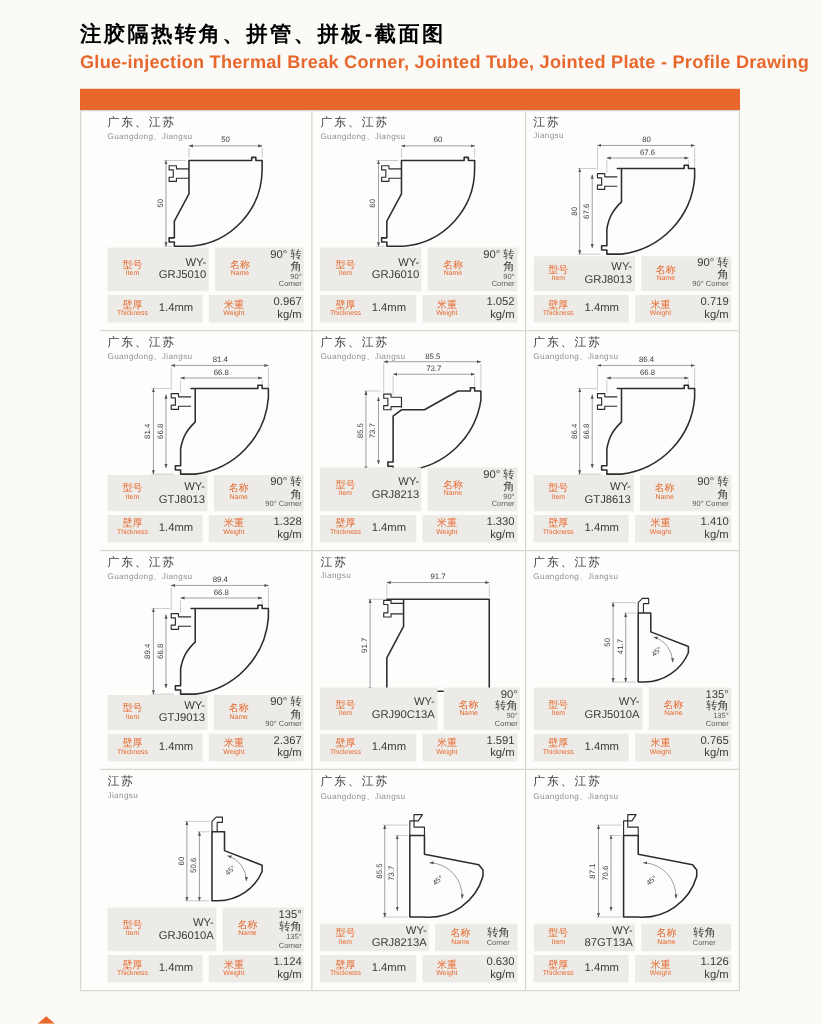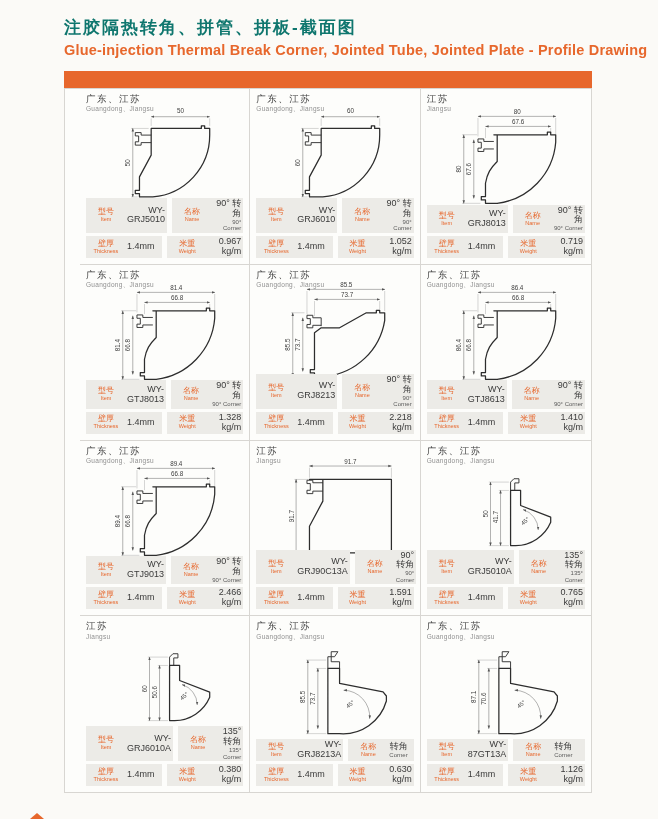--- a/index.html
+++ b/index.html
@@ -1,19 +1,19 @@
 <!DOCTYPE html>
 <html style="--accent: #e7672c; --bar: #ecebe7;"><head>
 <meta charset="utf-8">
 <style>
   :root{ --accent:#e7672c; --bar:#ecebe7; }
   *{margin:0;padding:0;box-sizing:border-box;}
   body{font-family:"Liberation Sans",sans-serif;background:#fff;}
   .page{position:relative;width:658px;height:819px;background:#fbfaf7;overflow:hidden;}
-  .title-cn{position:absolute;left:64px;top:16px;font-size:17px;font-weight:bold;color:#0f766e;letter-spacing:2px;}
+  .title-cn{position:absolute;left:64px;top:16px;font-size:17px;font-weight:bold;color:#000000;letter-spacing:2px;}
   .title-en{position:absolute;left:64px;top:42px;font-size:14.5px;color:var(--accent);font-weight:bold;letter-spacing:0.2px;}
   .banner{position:absolute;left:64px;top:71px;width:528px;height:17px;background:var(--accent);}
   .grid{position:absolute;left:64px;top:88px;width:528px;height:705px;display:grid;
         grid-template-columns:repeat(3,1fr);grid-template-rows:repeat(4,1fr);
         border:1px solid #d8d6d2;background:#fdfdfb;padding-left:15px;}
   .cell{border-right:1px solid #d8d6d2;border-bottom:1px solid #d8d6d2;display:flex;flex-direction:column;padding:5px 6px 6px 6px;overflow:hidden;}
   .cell:nth-child(3n){border-right:none;}
   .cell:nth-child(n+10){border-bottom:none;}
   .region-cn{font-size:9.5px;color:#3f3f3f;letter-spacing:1.5px;line-height:1.1;}
   .region-en{font-size:6.5px;color:#909090;letter-spacing:0.3px;margin-top:1px;}
@@ -326,21 +326,21 @@
                 <span class="cn">壁厚</span>
                 <span class="en">Thickness</span>
               </span>
               <span class="spec-val">1.4mm</span>
             </div>
           <div class="spec-half">
               <span class="spec-label">
                 <span class="cn">米重</span>
                 <span class="en">Weight</span>
               </span>
-              <span class="spec-val">2.218 kg/m</span>
+              <span class="spec-val">1.330 kg/m</span>
             </div>
         </div>
       </div>
     </div>
 
     <div class="cell">
       <div class="region-cn">广东、江苏</div>
       <div class="region-en">Guangdong、Jiangsu</div>
       <div class="draw">
           <svg viewBox="0 0 164 122">
@@ -444,21 +444,21 @@
                 <span class="cn">壁厚</span>
                 <span class="en">Thickness</span>
               </span>
               <span class="spec-val">1.4mm</span>
             </div>
           <div class="spec-half">
               <span class="spec-label">
                 <span class="cn">米重</span>
                 <span class="en">Weight</span>
               </span>
-              <span class="spec-val">2.466 kg/m</span>
+              <span class="spec-val">2.367 kg/m</span>
             </div>
         </div>
       </div>
     </div>
 
     <div class="cell">
       <div class="region-cn">江苏</div>
       <div class="region-en">Jiangsu</div>
       <div class="draw">
           <svg viewBox="0 0 164 122">
@@ -605,21 +605,21 @@
                 <span class="cn">壁厚</span>
                 <span class="en">Thickness</span>
               </span>
               <span class="spec-val">1.4mm</span>
             </div>
           <div class="spec-half">
               <span class="spec-label">
                 <span class="cn">米重</span>
                 <span class="en">Weight</span>
               </span>
-              <span class="spec-val">0.380 kg/m</span>
+              <span class="spec-val">1.124 kg/m</span>
             </div>
         </div>
       </div>
     </div>
 
     <div class="cell">
       <div class="region-cn">广东、江苏</div>
       <div class="region-en">Guangdong、Jiangsu</div>
       <div class="draw">
           <svg viewBox="0 0 164 122">

